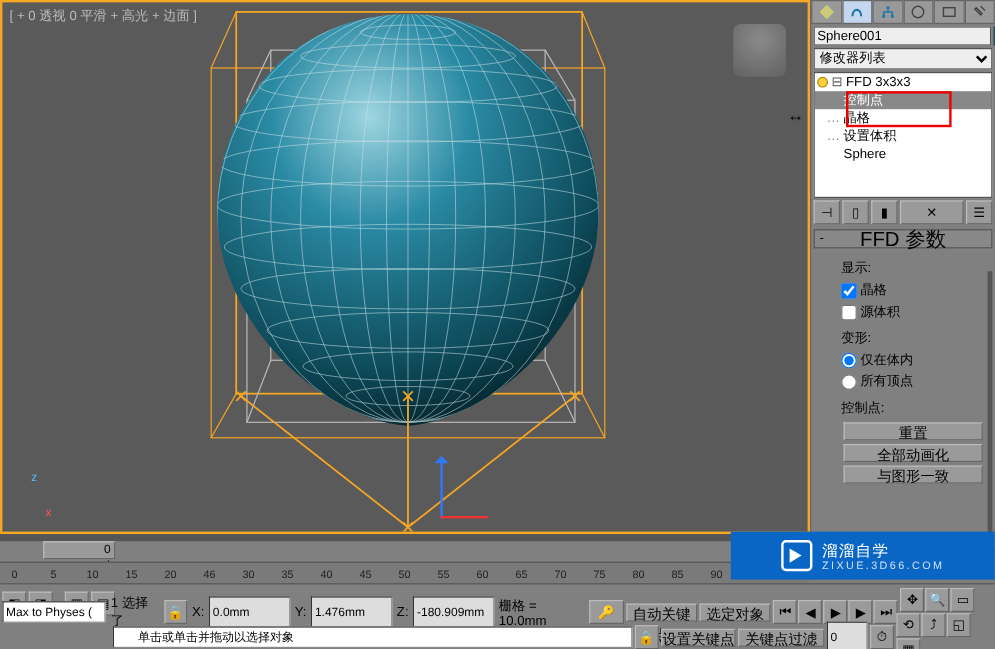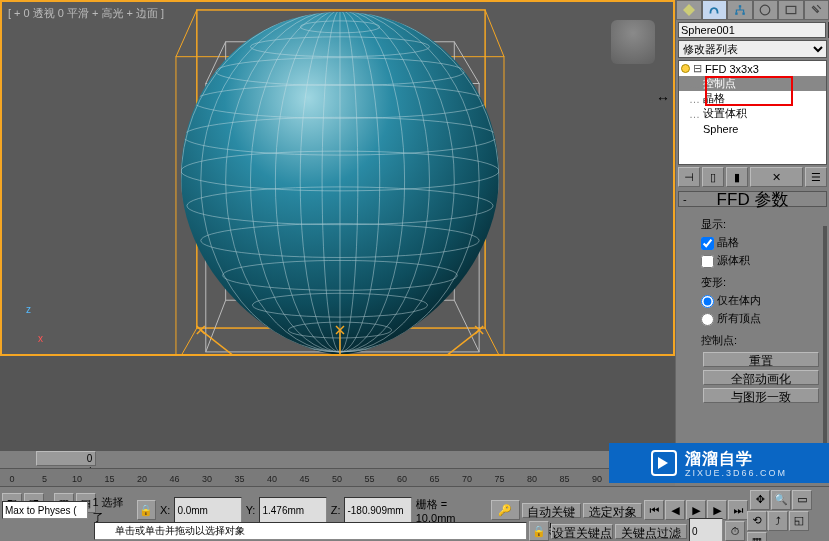--- a/index.html
+++ b/index.html
@@ -1,18 +1,18 @@
 <!DOCTYPE html>
 <html><head>
 <meta charset="utf-8">
 <style>
   * { margin: 0; padding: 0; box-sizing: border-box; font-family: "Microsoft YaHei", Arial, sans-serif; }
   body { background: #7d7d7d; width: 829px; height: 541px; overflow: hidden; position: relative; color: #000; font-size: 11px; }
   .main-area { position: absolute; left: 0; top: 0; width: 675px; height: 450px; background: #555; }
-  .viewport { position: absolute; left: 0; top: 0; width: 675px; height: 356px; background: #5a5a5a; border: 2px solid #f5a623; overflow: hidden; }
+  .viewport { position: absolute; left: 0; top: 0; width: 675px; height: 445px; background: #5a5a5a; border: 2px solid #f5a623; overflow: hidden; }
   .vp-label { position: absolute; left: 6px; top: 4px; color: #bbb; font-size: 11px; z-index: 30; }
   .vp-scene { position: absolute; inset: 0; }
   .viewcube { position: absolute; right: 18px; top: 18px; width: 44px; height: 44px; background: radial-gradient(circle at 50% 30%, #aaa, #666); border-radius: 6px; opacity: .6; }
   .axis-tripod { position: absolute; left: 8px; bottom: 10px; width: 40px; height: 40px; }
   .axis-tripod .z { position: absolute; left: 16px; top: 0; color: #5bf; font-size: 10px; }
   .axis-tripod .x { position: absolute; left: 28px; bottom: 0; color: #f55; font-size: 10px; }
   .gizmo { position: absolute; left: 335px; top: 370px; width: 60px; height: 70px; }
   .gizmo .az { position: absolute; left: 50%; bottom: 10px; width: 2px; height: 50px; background: #37f; }
   .gizmo .az::before { content:""; position:absolute; left:-5px; top:-8px; border:6px solid transparent; border-bottom-color:#37f; }
   .gizmo .ax { position: absolute; left: 50%; bottom: 10px; width: 40px; height: 2px; background: #e33; }
@@ -56,21 +56,21 @@
   .sb-btn { width: 20px; height: 20px; background: #9a9a9a; border: 1px outset #bbb; display: flex; align-items: center; justify-content: center; }
   .sb-field { width: 70px; height: 18px; background: #ddd; border: 1px inset #888; font-size: 10px; padding: 12px 2px; display: flex; align-items: center; }
   .sb-label { font-size: 11px; margin: 0 2px; }
   .sb-script { width: 90px; height: 18px; background: #fff; border: 1px inset #888; font-size: 10px; padding: 0 2px; display: flex; align-items: center; overflow: hidden; }
   .sb-prompt { flex: 1; height: 18px; background: #fff; border: 1px inset #888; font-size: 10px; padding: 0 20px; display: flex; align-items: center; }
   .sb-play { display: flex; gap: 1px; }
   .tool-grid { display: flex; flex-wrap: wrap; width: 80px; gap: 1px; }
   .watermark { position: absolute; right: 0; bottom: 58px; width: 220px; height: 40px; background: #0a66c4; color: #fff; display: flex; align-items: center; justify-content: center; gap: 8px; z-index: 60; }
   .watermark .wm-icon { width: 26px; height: 26px; border: 2px solid #fff; border-radius: 4px; display: flex; align-items: center; justify-content: center; }
   .watermark .wm-icon::before { content:""; border: 6px solid transparent; border-left: 10px solid #fff; margin-left:4px; }
-  .watermark .wm-text { font-size: 16px; font-weight: bold; letter-spacing: 1px; }
+  .watermark .wm-text { font-size: 13px; font-weight: normal; letter-spacing: 1px; }
   .watermark .wm-sub { font-size: 9px; letter-spacing: 2px; display: block; font-weight: normal; opacity: .8; margin-top: -2px; }
   .drag-cursor { position: absolute; left: 656px; top: 88px; font-size: 14px; color: #000; z-index: 50; }
   input[type=checkbox], input[type=radio] { margin-right: 3px; vertical-align: middle; }
 </style>
 </head>
 <body>
 
 <div class="main-area">
   <div class="viewport">
     <div class="vp-label">[ + 0 透视 0 平滑 + 高光 + 边面 ]</div>

